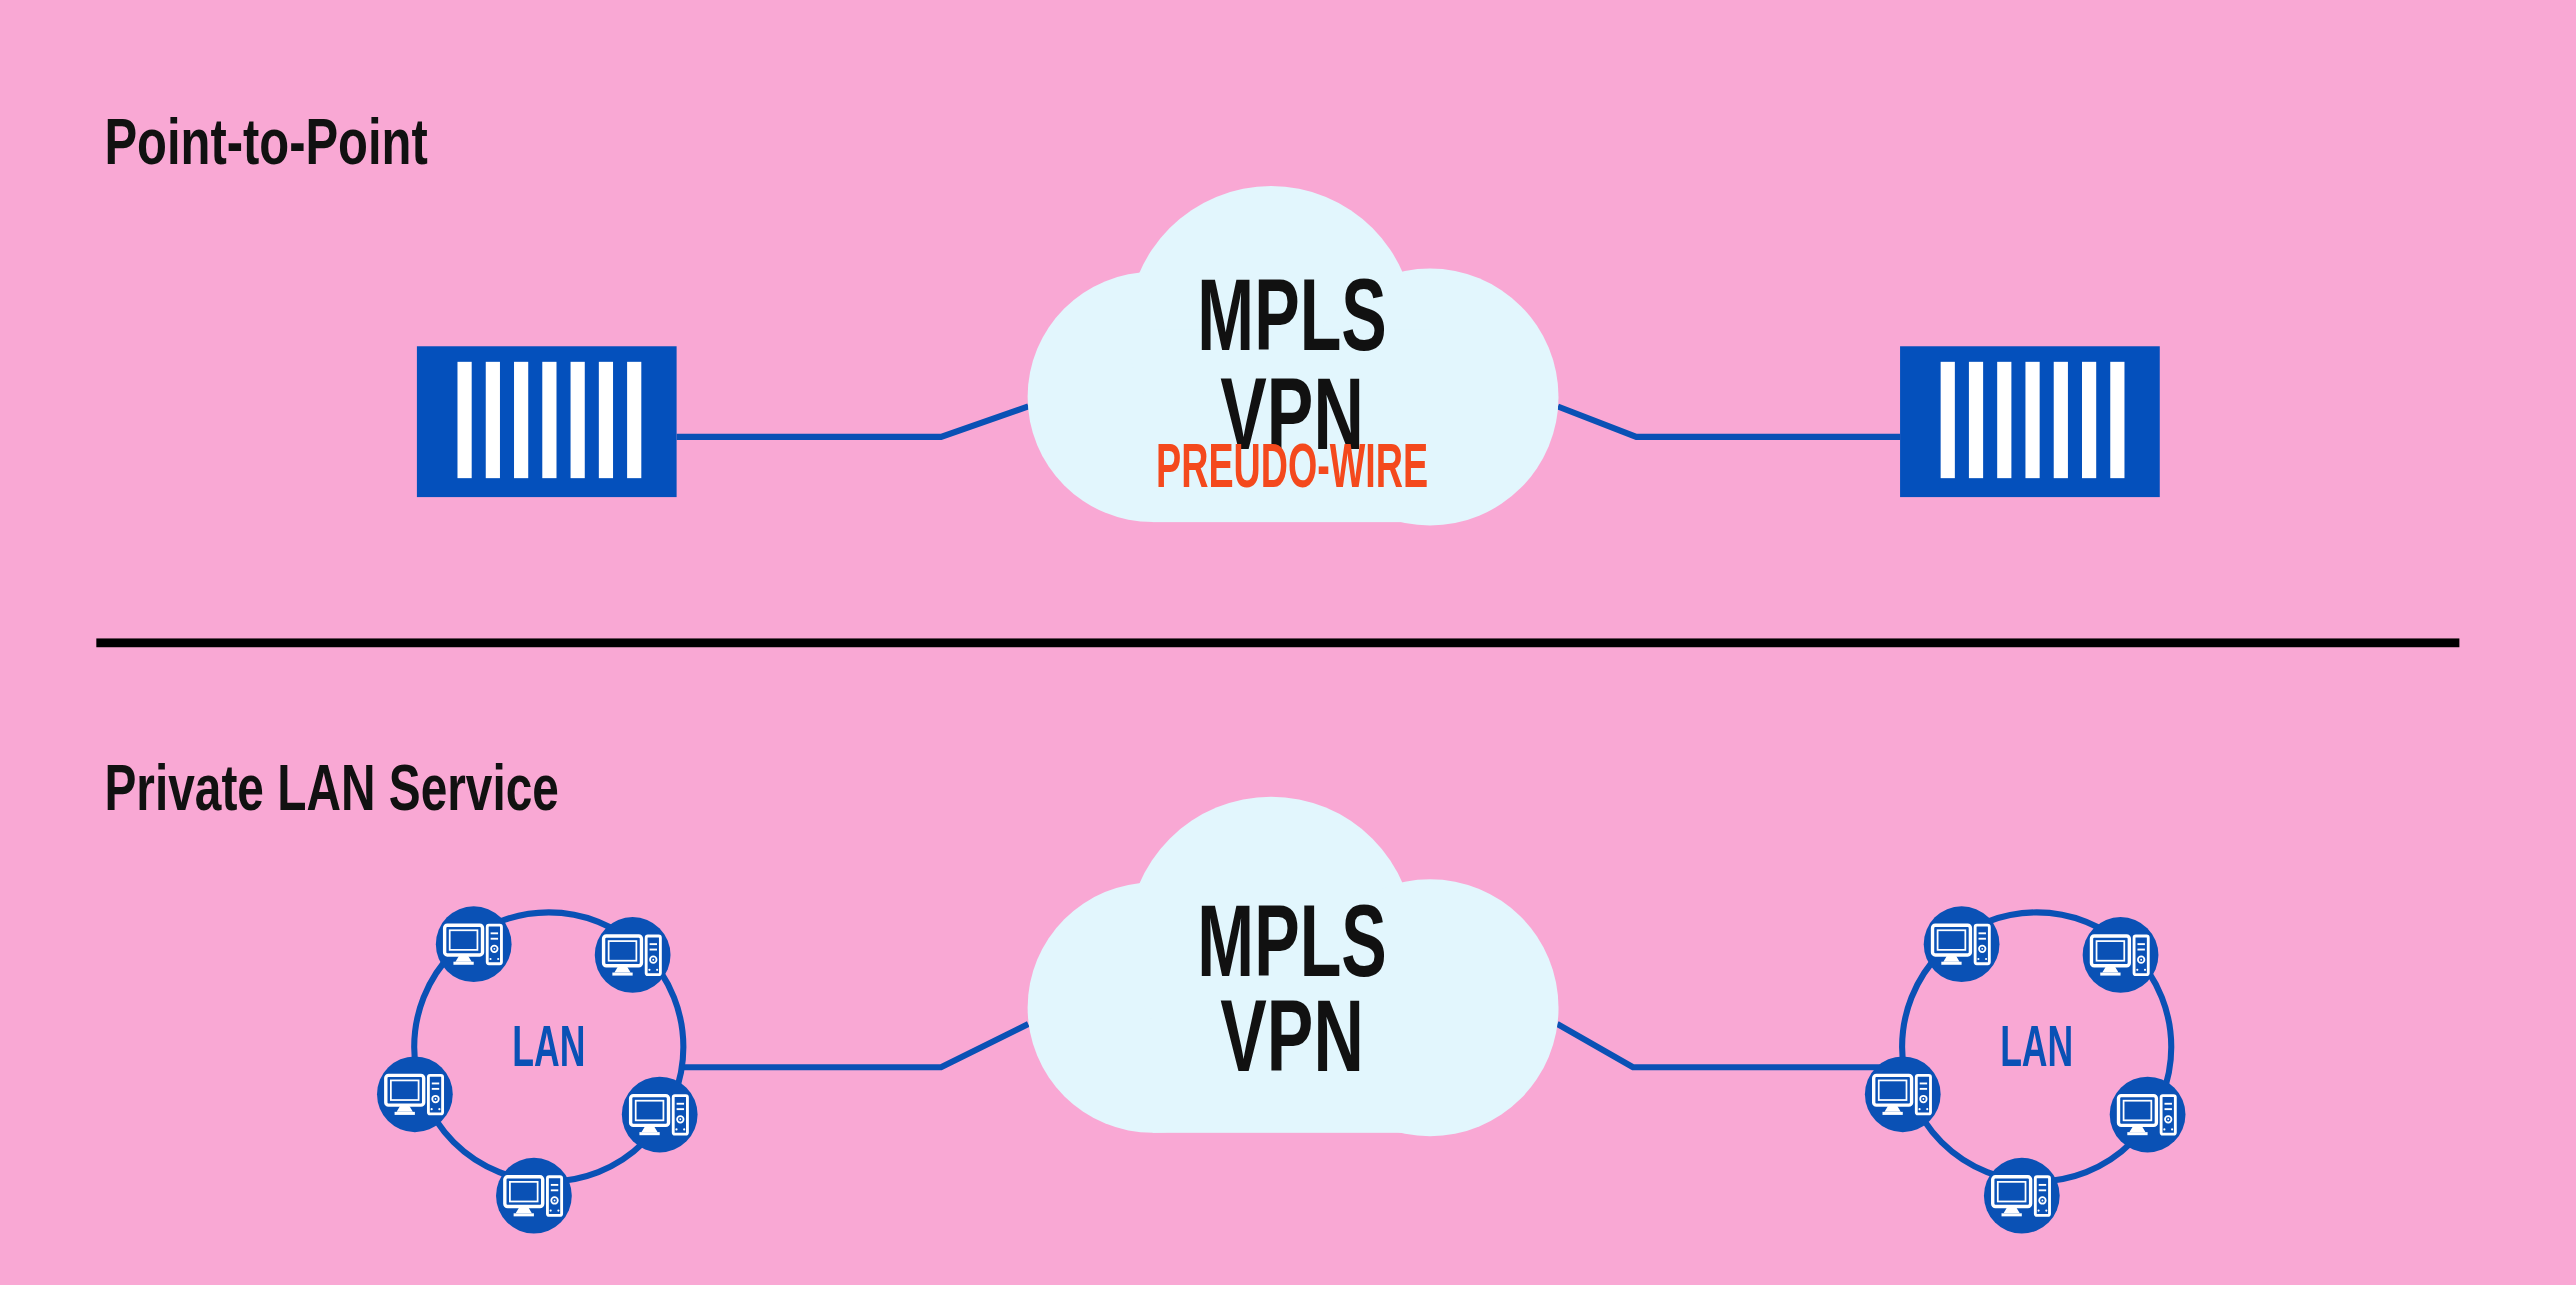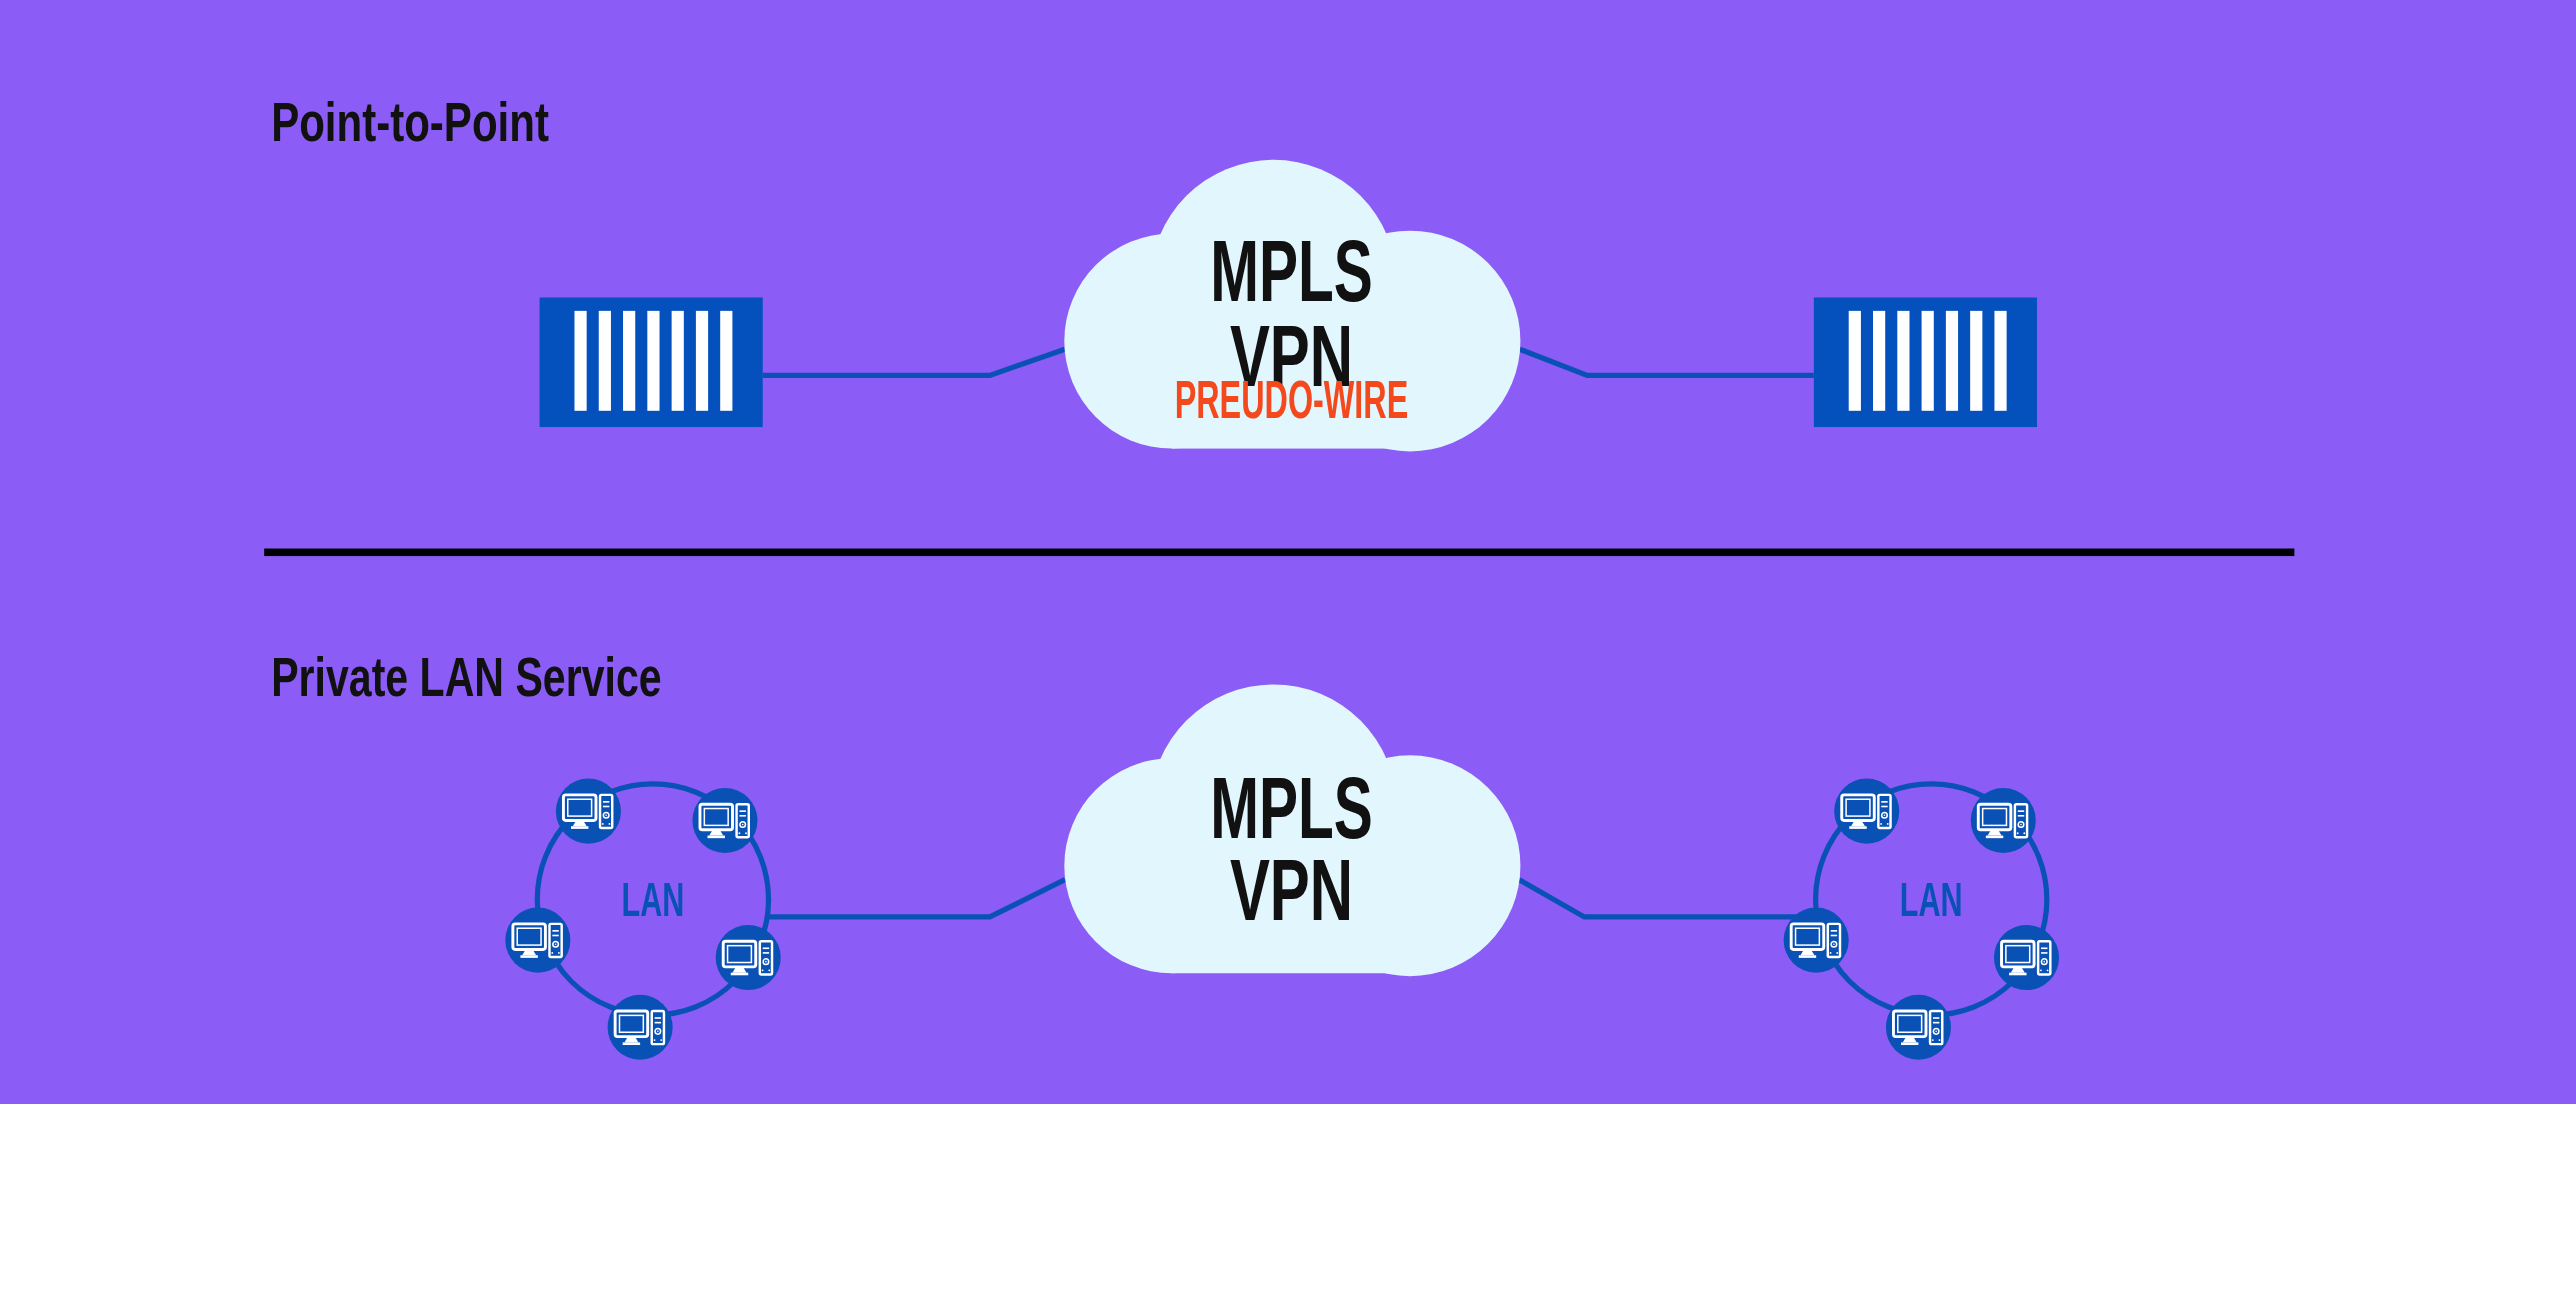--- a/index.html
+++ b/index.html
@@ -8,22 +8,22 @@
     --cloud:#e2f6fd;
     --orange:#f4491d;
     --ink:#111111;
     --divider:#000000;
   }
   *{margin:0;padding:0;box-sizing:border-box;}
   html,body{background:#ffffff;}
   .canvas{
     position:relative;
     width:2576px;
-    height:1104px;
-    background:#8b5cf6;
+    height:1285px;
+    background:#f9a8d4;
     font-family:"Liberation Sans", sans-serif;
     overflow:hidden;
   }
   svg{position:absolute;left:0;top:0;width:100%;height:100%;display:block;}
 
   .fill-blue{fill:var(--blue);}
   .fill-node{fill:var(--node-blue);}
   .fill-cloud{fill:var(--cloud);}
   .fill-white{fill:#ffffff;}
   .stroke-line{stroke:var(--node-blue);stroke-width:9;fill:none;}

